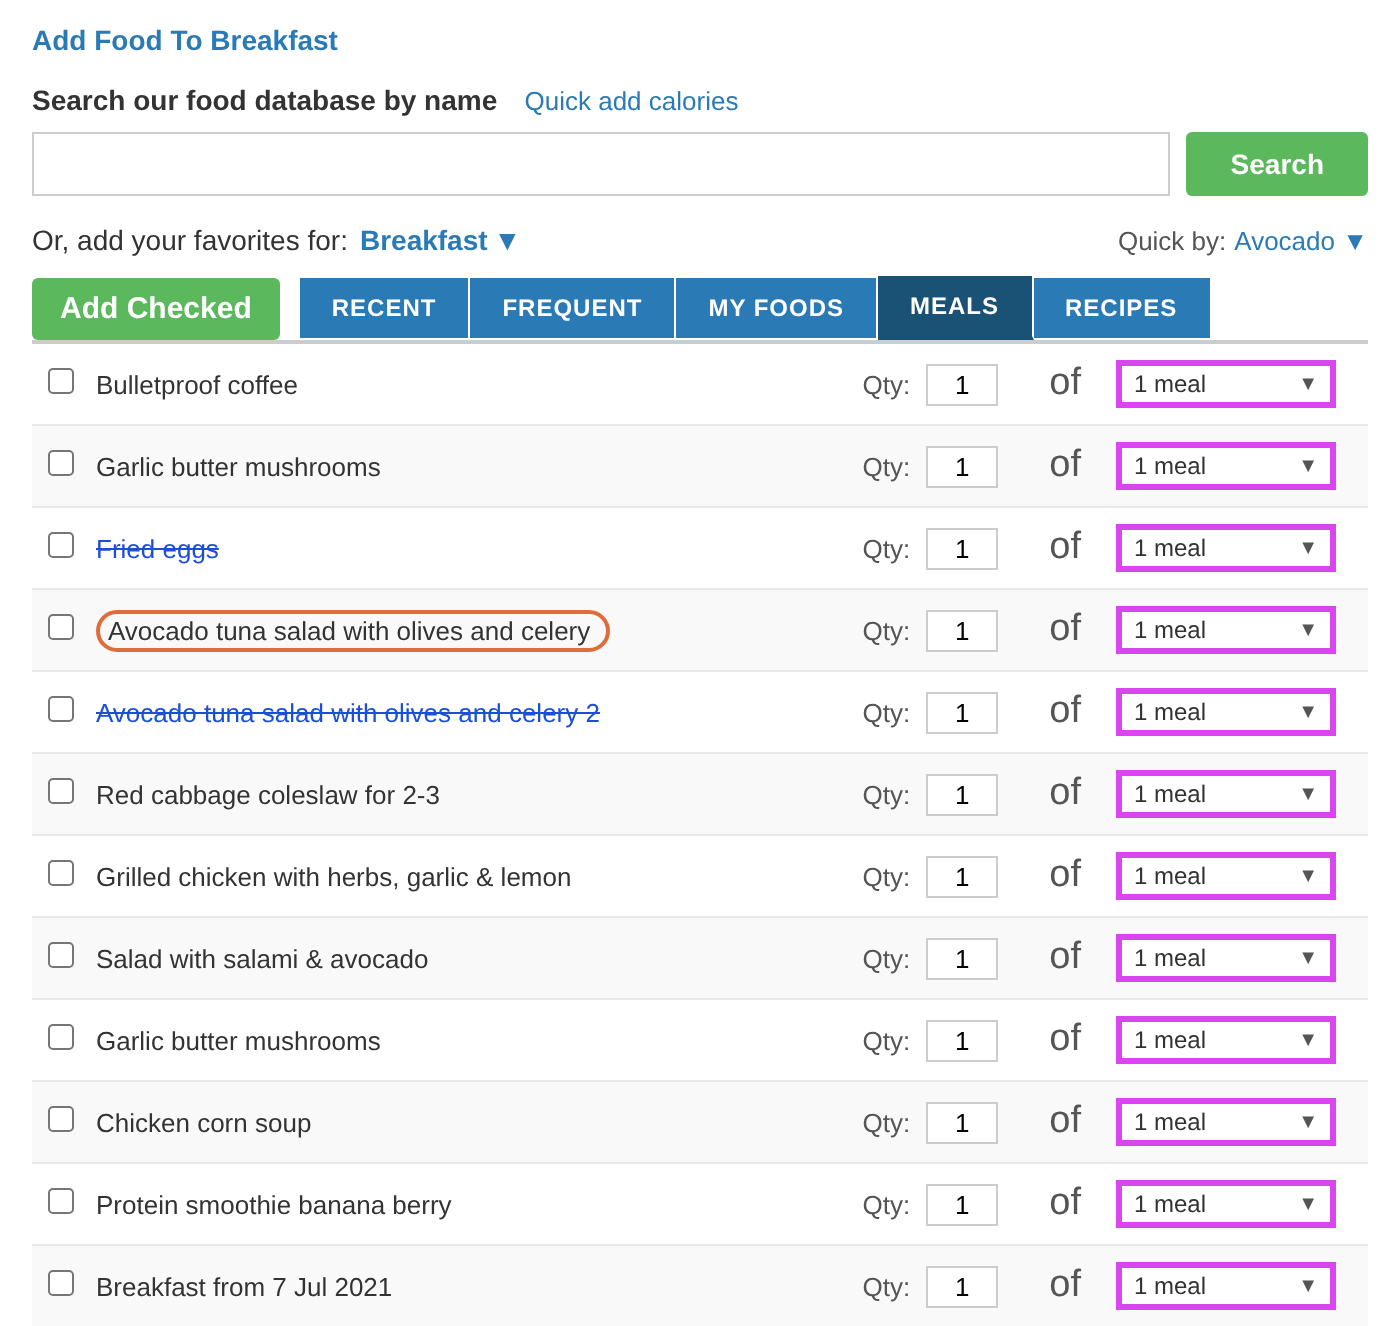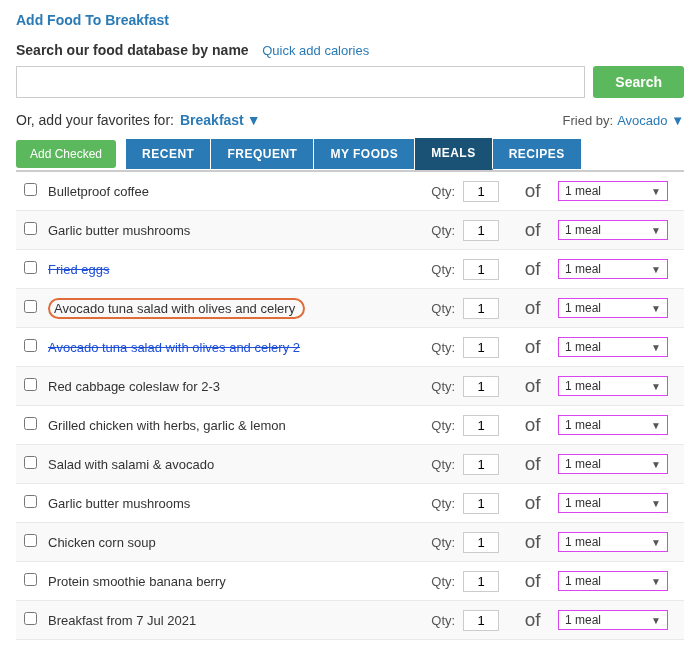--- a/index.html
+++ b/index.html
@@ -97,22 +97,22 @@
       display: flex;
       align-items: center;
       margin-bottom: 0;
       border-bottom: 2px solid #ccc;
     }
     .add-checked-btn {
       background: #5cb85c;
       color: #fff;
       border: none;
       padding: 7px 14px;
-      font-size: 12px;
-      font-weight: normal;
+      font-size: 15px;
+      font-weight: bold;
       cursor: pointer;
       border-radius: 3px;
       margin-right: 10px;
       white-space: nowrap;
     }
     .tab {
       padding: 8px 16px;
       font-size: 12px;
       font-weight: bold;
       color: #ffffff;
@@ -170,21 +170,21 @@
       color: #555;
       font-size: 19px;
       padding: 0 4px;
     }
     .meal-select-cell {
       width: 130px;
     }
     .meal-select-wrapper {
       display: flex;
       align-items: center;
-      border: 1px solid #d946ef;
+      border: 3px solid #d946ef;
       background: #fff;
       padding: 2px 6px;
       width: 110px;
       justify-content: space-between;
       cursor: pointer;
     }
     .meal-select-text {
       font-size: 12px;
       color: #333;
     }
@@ -223,21 +223,21 @@
 
   <div class="favorites-row">
     <div class="favorites-left">
       <span class="favorites-label">Or, add your favorites for:</span>
       <span class="favorites-dropdown">
         <span>Breakfast</span>
         <span>▼</span>
       </span>
     </div>
     <div style="display:flex;align-items:center;gap:4px;">
-      <span class="sort-label">Fried by:</span>
+      <span class="sort-label">Quick by:</span>
       <span class="sort-dropdown">
         <span>Avocado</span>
         <span>▼</span>
       </span>
     </div>
   </div>
 
   <div class="tabs-row">
     <button class="add-checked-btn">Add Checked</button>
     <button class="tab">RECENT</button>

